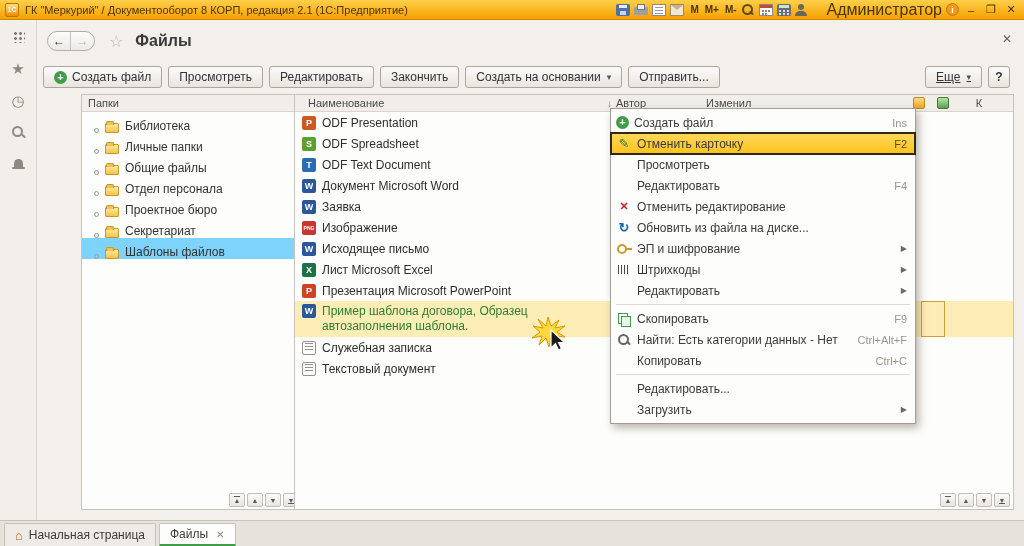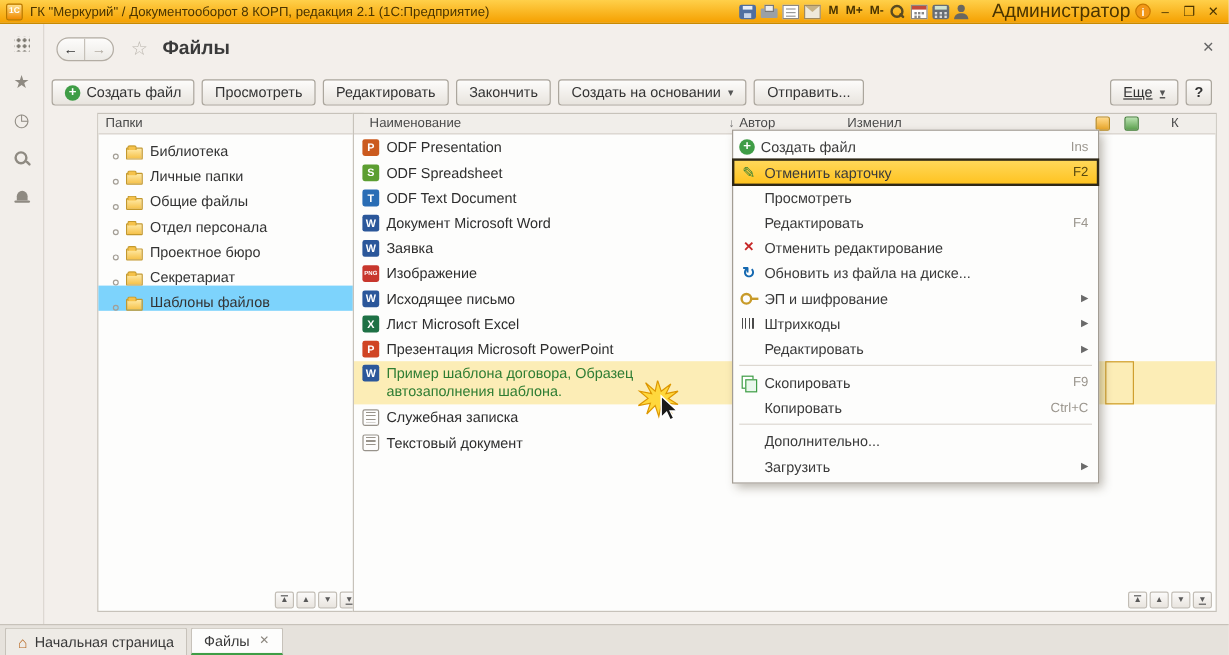--- a/index.html
+++ b/index.html
@@ -443,28 +443,33 @@
         <span class="mi-label">Редактировать</span>
         <span class="mi-sub">▶</span>
       </div>
     <div class="menu-sep"></div>
     <div class="mi">
         <span class="mi-icon" data-icon="copy-item"></span>
         <span class="mi-label">Скопировать</span>
         <span class="mi-short">F9</span>
       </div>
     <div class="mi">
+        <span class="mi-icon" data-icon="find"></span>
+        <span class="mi-label">Найти: Есть категории данных - Нет</span>
+        <span class="mi-short">Ctrl+Alt+F</span>
+      </div>
+    <div class="mi">
         <span class="mi-icon"></span>
         <span class="mi-label">Копировать</span>
         <span class="mi-short">Ctrl+C</span>
       </div>
     <div class="menu-sep"></div>
     <div class="mi">
         <span class="mi-icon"></span>
-        <span class="mi-label">Дополнительно...</span>
+        <span class="mi-label">Редактировать...</span>
         <span class="mi-short"></span>
       </div>
     <div class="mi">
         <span class="mi-icon"></span>
         <span class="mi-label">Загрузить</span>
         <span class="mi-sub">▶</span>
       </div>
   </div>
 
 </div>

